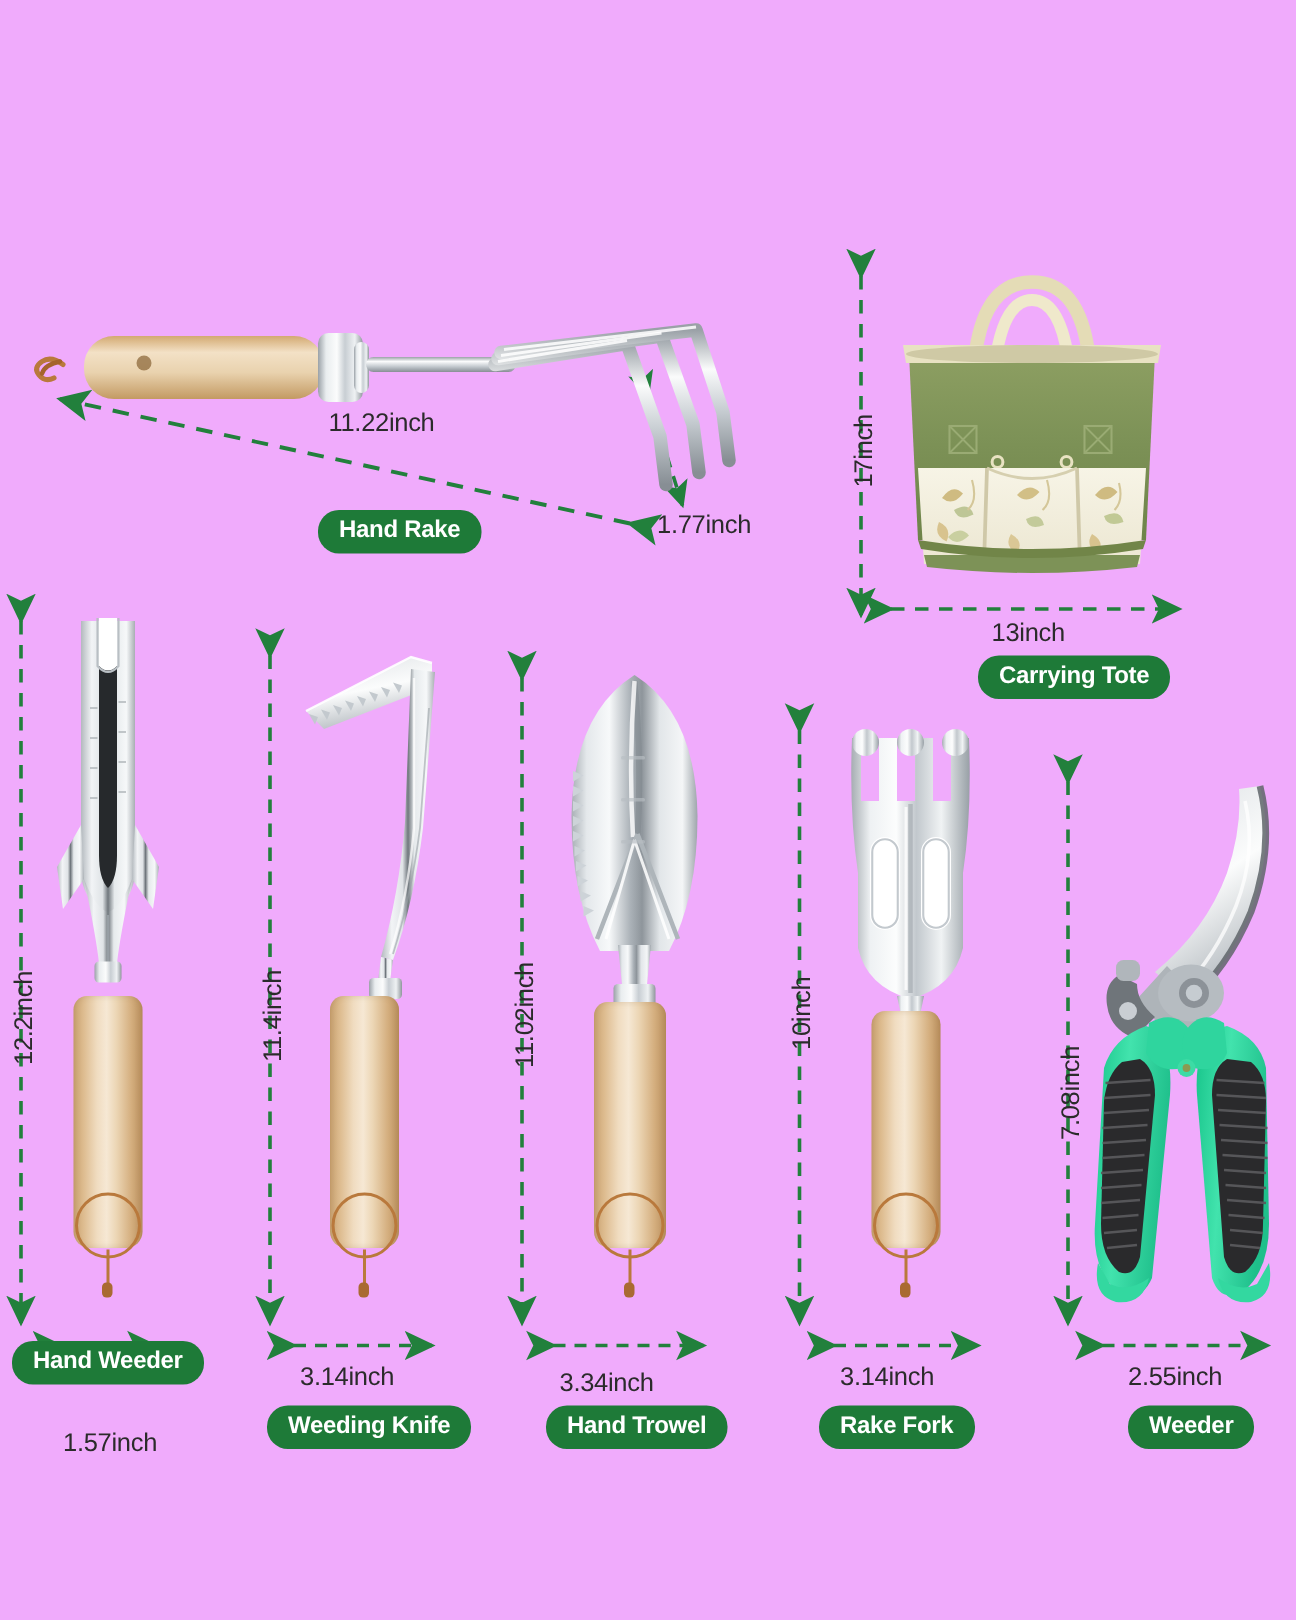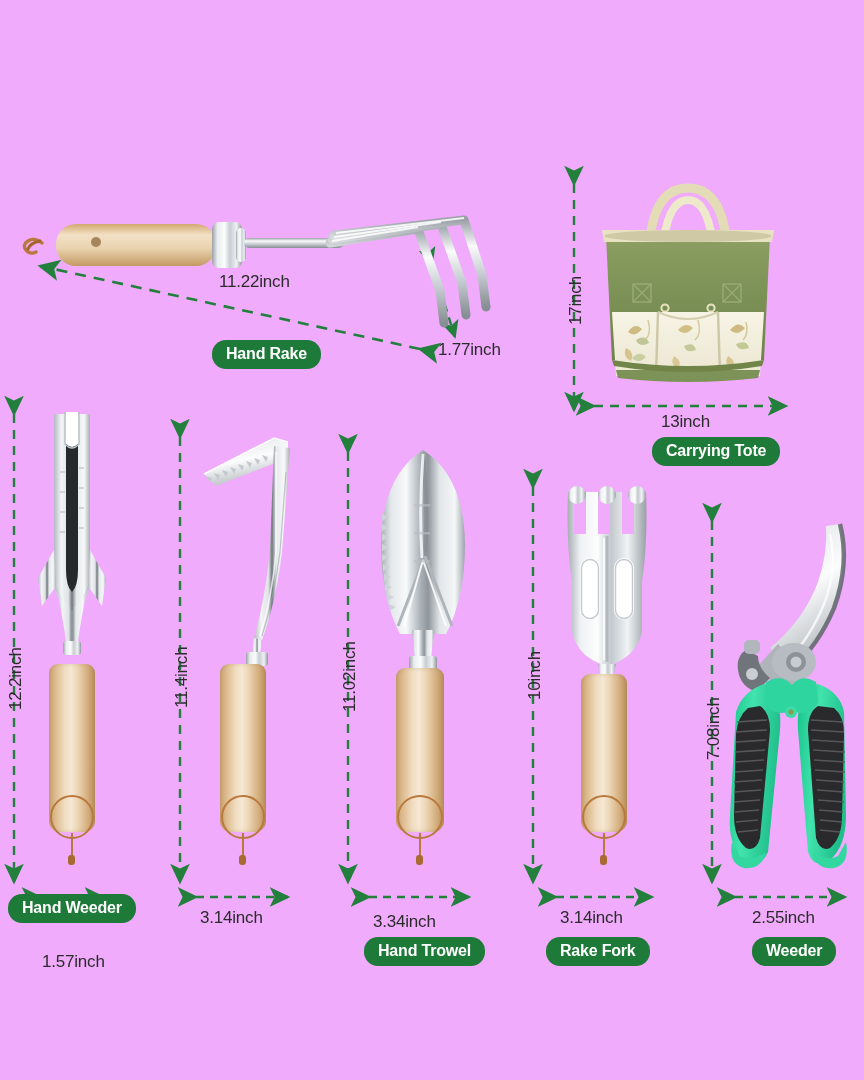--- a/index.html
+++ b/index.html
@@ -345,20 +345,21 @@
       <rect x="50" y="220" width="22" height="14" rx="3" fill="url(#steelH)"></rect>
     </svg>
   </div>
   <div class="handle" style="left:220px; top:664px; width:46px; height:168px;"></div>
   <div class="loop" style="left:221px; top:795px; width:44px; height:44px;"></div>
   <div class="cordline" style="left:242px; top:833px; height:28px;"></div>
   <div class="knot" style="left:239px; top:855px;"></div>
 
   <div class="dim-label vert" style="left:172px; top:708px;">11.4inch</div>
   <div class="dim-label" style="left:200px; top:908px;">3.14inch</div>
+  <div class="pill" style="left:178px; top:937px;">Weeding Knife</div>
 
   <div class="tool" style="left:368px; top:448px; width:110px; height:230px;">
     <svg viewBox="0 0 110 230" style="width:110px;height:230px;">
 
       <path d="M55 2 Q96 28 97 96 Q97 150 78 186 L32 186 Q13 150 13 96 Q14 28 55 2 Z" fill="url(#steelTrowel)"></path>
 
       <g fill="#cdd3d8">
         <path d="M14 66 l7 3 l-7 4 Z"></path>
           <path d="M14 76 l7 3 l-7 4 Z"></path>
         <path d="M14 86 l7 3 l-7 4 Z"></path>

